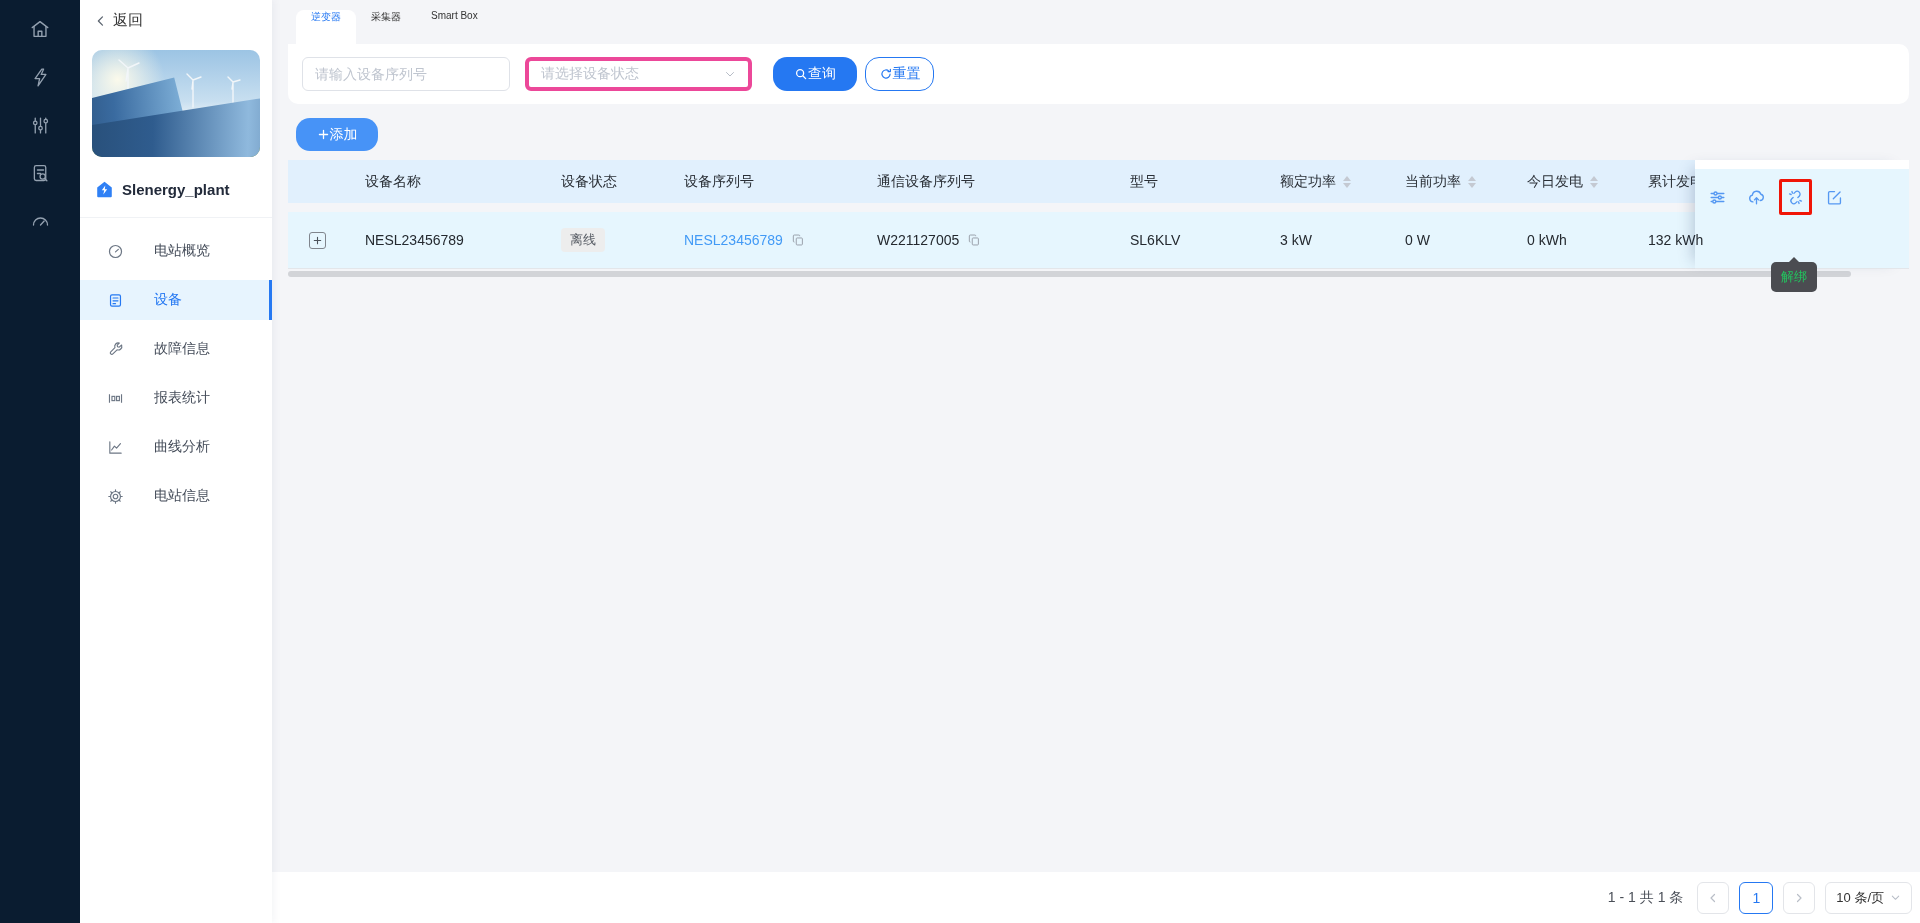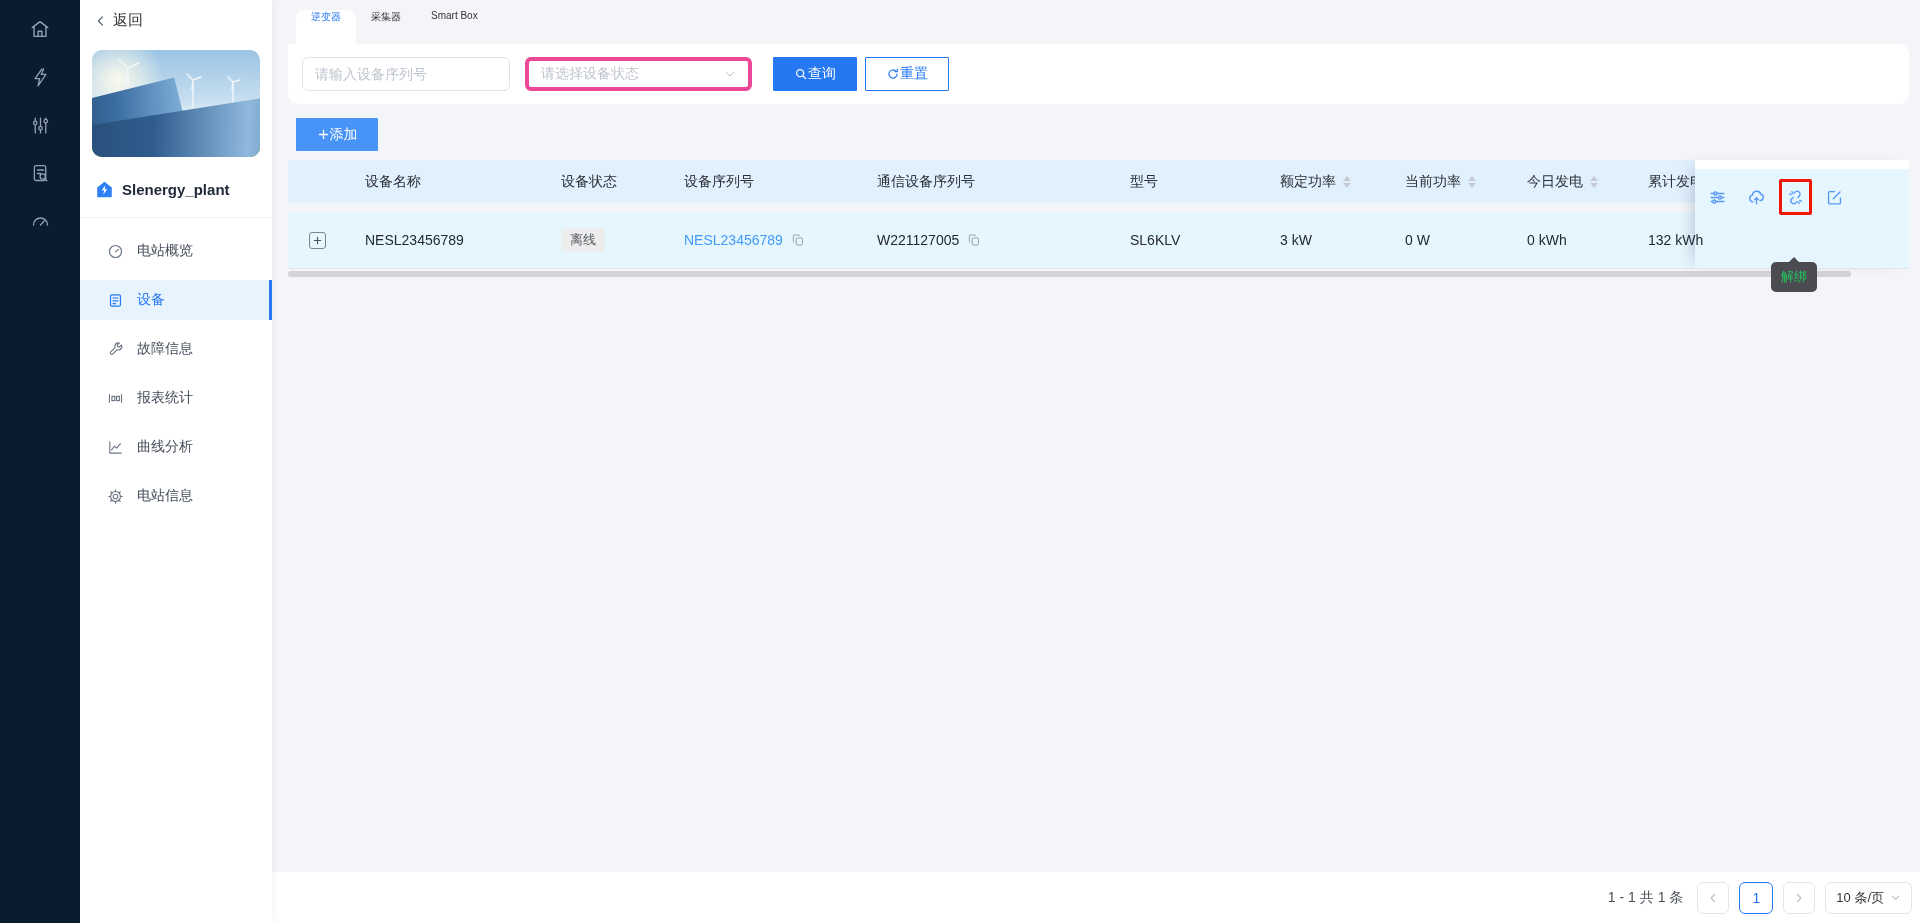--- a/index.html
+++ b/index.html
@@ -18,40 +18,40 @@
   .photo{position:absolute;left:12px;top:50px;width:168px;height:107px;border-radius:10px;overflow:hidden;background:linear-gradient(180deg,#9cc4e4 0%,#c8dff0 48%,#e9f1f6 62%)}
   .photo .sun{position:absolute;left:-22px;top:-18px;width:95px;height:95px;border-radius:50%;background:radial-gradient(circle,rgba(255,252,235,.95),rgba(255,252,235,0) 70%)}
   .photo .green{position:absolute;bottom:0;left:0;width:100%;height:34px;background:linear-gradient(180deg,#86a45e,#5d7f45)}
   .photo .panels{position:absolute;bottom:-26px;left:-36px;width:280px;height:74px;transform:rotate(-9deg);background:linear-gradient(100deg,#25496f 0%,#2f5c8e 35%,#8fb9dd 68%,#2c527f 100%)}
   .photo .panels2{position:absolute;bottom:16px;left:-60px;width:150px;height:46px;transform:rotate(-14deg);background:linear-gradient(100deg,#203f63 0%,#3a6ba0 55%,#7fb0d8 100%)}
   .photo .turbines{position:absolute;left:6px;top:2px;color:#f2f6f9}
   .plantrow{position:absolute;left:15px;top:180px;display:flex;align-items:center;gap:8px}
   .plantname{font-size:15px;font-weight:700;color:#222a3a}
   .sdiv{position:absolute;left:0;top:217px;width:192px;height:1px;background:#f0f2f5}
   .menu{position:absolute;left:0;top:231px;width:192px;display:flex;flex-direction:column;gap:9px}
-  .mi{height:40px;display:flex;align-items:center;gap:13px;padding-left:27px;font-size:14px;color:#434b58;position:relative;cursor:pointer}
+  .mi{height:40px;display:flex;align-items:center;gap:30px;padding-left:27px;font-size:14px;color:#434b58;position:relative;cursor:pointer}
   .mi .mic{color:#6c7684;display:flex}
   .mi.active{background:var(--rowsel,#e7f4fe);color:var(--accent,#2578f2)}
   .mi.active .mic{color:var(--accent,#2578f2)}
   .mi.active::after{content:"";position:absolute;right:0;top:0;width:3px;height:100%;background:var(--accent,#2578f2)}
 
   
   .tabs{position:absolute;left:296px;top:10px;display:flex;z-index:2}
   .tab{height:34px;display:flex;padding:0 15px;font-size:10px;color:#333;cursor:pointer}
   .tab.active{background:#fff;border-radius:8px 8px 0 0;color:var(--accent,#2578f2)}
 
   
   .filtercard{position:absolute;left:288px;top:44px;width:1621px;height:60px;background:#fff;border-radius:0 10px 10px 10px;z-index:1}
   .finput{position:absolute;left:14px;top:13px;width:208px;height:34px;border:1px solid #dfe2e8;border-radius:6px;padding:0 12px;font-size:14px;color:#333;background:#fff;outline:none}
   .finput::placeholder{color:#bfc5cf}
   .fselect{position:absolute;left:237px;top:13px;width:227px;height:34px;border:4px solid #ec4899;border-radius:6px;display:flex;align-items:center;justify-content:space-between;padding:0 12px;font-size:14px;color:#bfc5cf;background:#fff;cursor:pointer}
   .fselect .chev{color:#b6bcc6}
-  .btn{display:flex;align-items:center;justify-content:center;font-size:14px;border-radius:1px;cursor:pointer}
+  .btn{display:flex;align-items:center;justify-content:center;font-size:14px;border-radius:14px;cursor:pointer}
   .btn-q{position:absolute;left:485px;top:13px;width:84px;height:34px;background:var(--accent,#2578f2);color:#fff;border:none}
-  .btn-r{position:absolute;left:577px;top:13px;width:84px;height:34px;background:#fff;color:var(--accent,#2578f2);border:1px solid var(--accent,#2578f2)}
+  .btn-r{position:absolute;left:577px;top:13px;width:69px;height:34px;background:#fff;color:var(--accent,#2578f2);border:1px solid var(--accent,#2578f2)}
 
   .btn-add{position:absolute;left:296px;top:118px;width:82px;height:33px;background:var(--add,#4793f7);color:#fff;border:none;z-index:1}
 
   
   .table{position:absolute;left:288px;top:160px;width:1621px;height:140px}
   .thead{position:relative;height:43px;background:var(--thead,#e1f0fd)}
   .trow{position:relative;margin-top:9px;height:57px;background:var(--row,#e6f6fe);border-bottom:1px solid #e3e6ea}
   .hc,.tc{position:absolute;top:0;height:100%;display:flex;align-items:center;font-size:14px;white-space:nowrap}
   .hc{color:#2a2f36}
   .x-exp{left:21px}.x-name{left:77px}.x-status{left:273px}.x-serial{left:396px}.x-comm{left:589px}.x-model{left:842px}.x-rated{left:992px}.x-cur{left:1117px}.x-today{left:1239px}.x-total{left:1360px}

